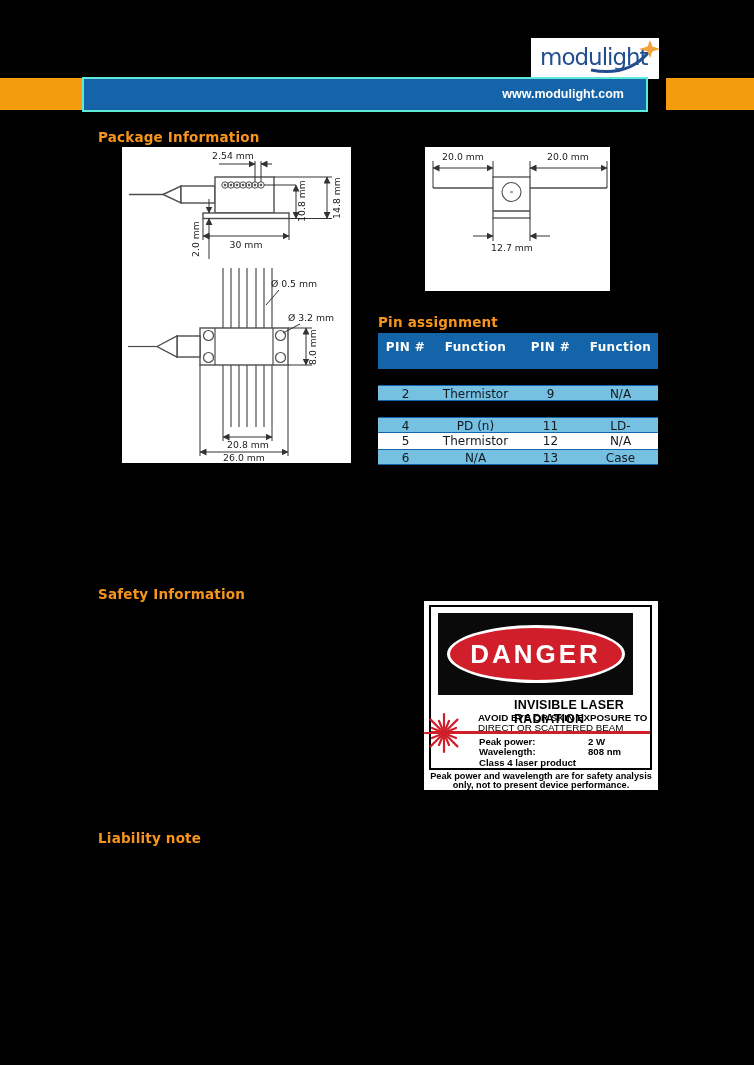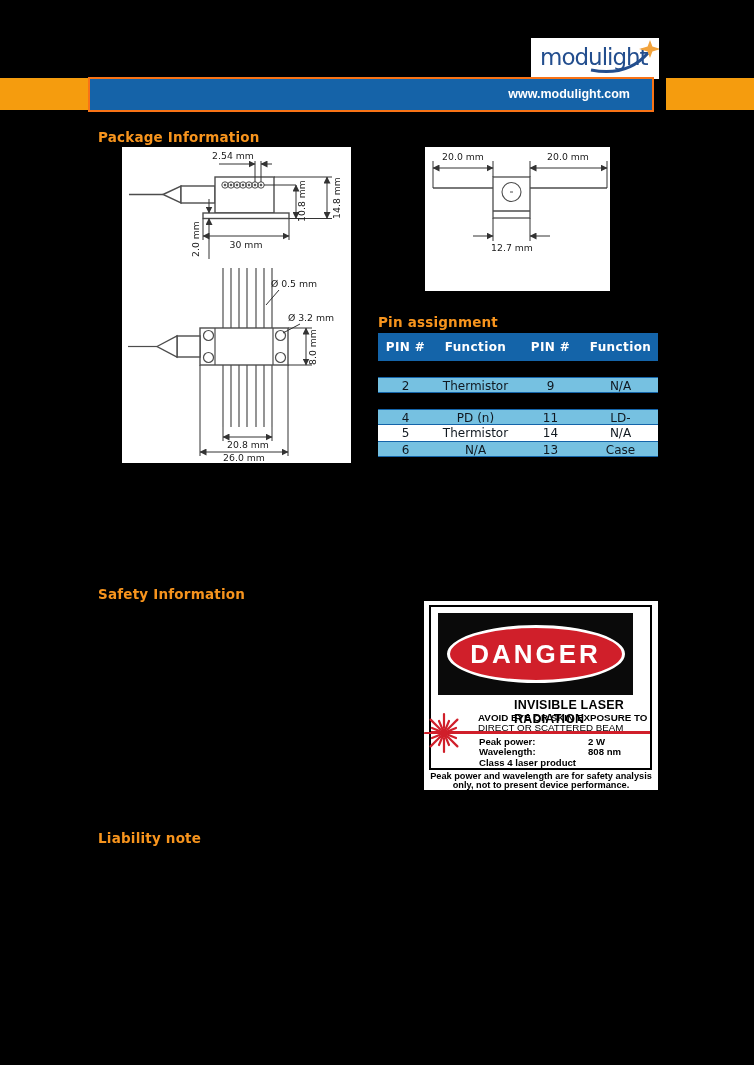--- a/index.html
+++ b/index.html
@@ -5,33 +5,33 @@
   html,body{margin:0;padding:0;background:#000;}
   #page{position:relative;width:754px;height:1065px;background:#000;overflow:hidden;
         font-family:"DejaVu Sans",sans-serif;}
   .abs{position:absolute;}
   .h-orange{color:#f7941d;font-weight:bold;font-size:13.5px;letter-spacing:.2px;
             font-family:"DejaVu Sans",sans-serif;}
   
   #logo-box{left:531px;top:38px;width:128px;height:41px;background:#fff;}
   #logo-text{position:absolute;left:9px;top:6px;font-size:23px;letter-spacing:-1px;
              color:#234e8e;font-weight:500;font-family:"DejaVu Sans",sans-serif;}
-  #bar-blue{left:88px;top:77px;width:562px;height:31px;background:#1563a8;
-            border:2px solid #f97316;}
+  #bar-blue{left:82px;top:77px;width:562px;height:31px;background:#1563a8;
+            border:2px solid #5eead4;}
   #bar-site{position:absolute;right:22px;top:8px;color:#fff;font-weight:bold;
             font-size:12.5px;font-family:"Liberation Sans",sans-serif;}
   .bar-orange{top:78px;height:32px;background:#f59c0e;}
   
   .draw-box{background:#fff;}
   svg text{font-family:"DejaVu Sans",sans-serif;font-size:9.3px;fill:#1a1a1a;}
   
   #pin-table{left:378px;top:333px;width:280px;}
   .tr{display:flex;width:280px;height:16px;line-height:16px;font-size:12px;
       color:#101820;box-sizing:border-box;}
-  .tr.hd{height:28px;line-height:28px;background:#1464a9;color:#fff;font-weight:bold;
+  .tr.hd{height:36px;line-height:28px;background:#1464a9;color:#fff;font-weight:bold;
          font-size:12px;letter-spacing:.4px;}
   .tr.blue{background:#76c1e1;border-top:1.5px solid #1464a9;border-bottom:1.5px solid #1464a9;}
   .tr.white{background:#fff;}
   .tr.hidden{background:transparent;}
   .tc{text-align:center;}
   .c0{width:55px;} .c1{width:85px;} .c2{width:65px;} .c3{width:75px;}
   
   #danger-label{left:424px;top:601px;width:234px;height:189px;background:#fff;
                 font-family:"Liberation Sans",sans-serif;color:#000;}
   #dl-border{position:absolute;left:5px;top:4px;width:223px;height:165px;
@@ -226,21 +226,21 @@
     </div>
     <div class="tr blue">
       <div class="tc c0">4</div>
       <div class="tc c1">PD (n)</div>
       <div class="tc c2">11</div>
       <div class="tc c3">LD-</div>
     </div>
     <div class="tr white">
       <div class="tc c0">5</div>
       <div class="tc c1">Thermistor</div>
-      <div class="tc c2">14</div>
+      <div class="tc c2">12</div>
       <div class="tc c3">N/A</div>
     </div>
     <div class="tr blue">
       <div class="tc c0">6</div>
       <div class="tc c1">N/A</div>
       <div class="tc c2">13</div>
       <div class="tc c3">Case</div>
     </div>
   </div>
 

